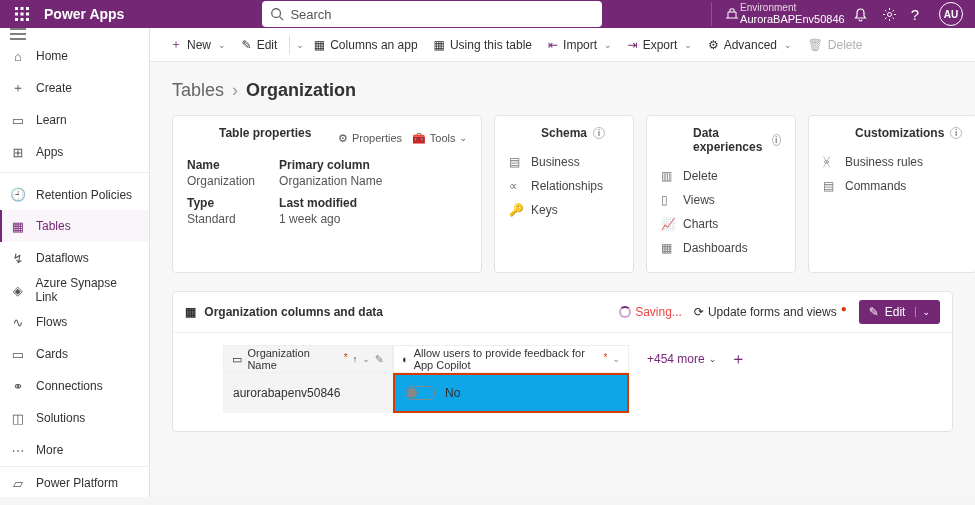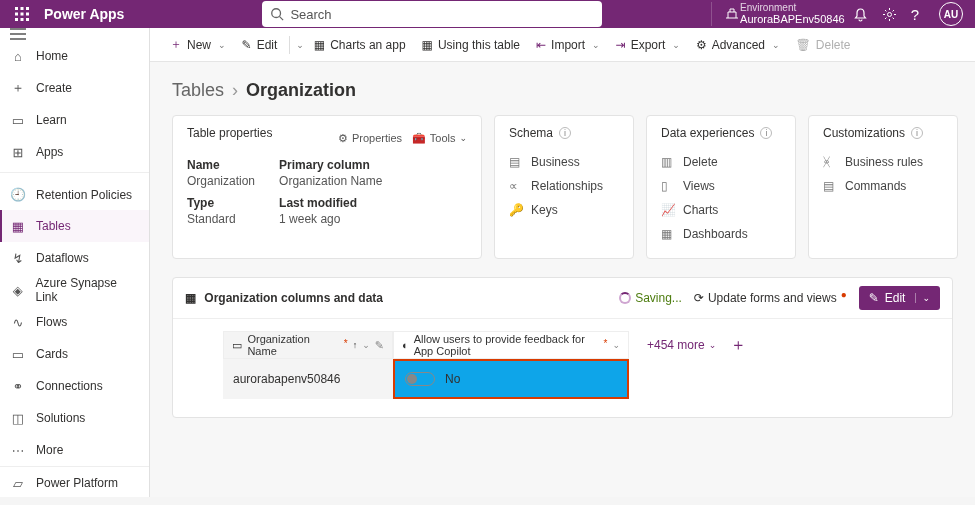--- a/index.html
+++ b/index.html
@@ -41,41 +41,41 @@
   .main { flex:1; display:flex; flex-direction:column; overflow:auto; background:#f7f7f7;}
   .content { padding: 18px 22px; flex:1; overflow:auto;}
 
   .crumb { font-size:18px; margin-bottom:14px; display:flex; align-items:center; gap:8px;}
   .crumb .parent { color:#666; font-weight:400; }
   .crumb .sep { color:#999; }
   .crumb .cur { font-weight:600; }
 
   .cards { display:flex; gap:12px; }
   .card { background:#fff; border:1px solid #e3e3e3; border-radius:4px; padding:10px 14px 12px; font-size:12px; }
-  .card h4 { font-size:12px; font-weight:400; display:flex; align-items:center; gap:6px; margin-bottom:10px;}
+  .card h4 { font-size:12px; font-weight:700; display:flex; align-items:center; gap:6px; margin-bottom:10px;margin-left:32px;}
   .card h4 .info { color:#888; font-size:11px; border:1px solid #bbb; border-radius:50%; width:12px; height:12px; display:inline-flex; align-items:center; justify-content:center; font-size:9px;}
   .card1 { flex: 0 0 310px; }
   .card1 .head { display:flex; align-items:center; justify-content:space-between;}
   .card1 .head .actions { display:flex; gap:10px; font-size:11px; color:#555;}
   .card1 .head .actions span { display:flex; align-items:center; gap:4px; cursor:pointer;}
   .props { display:flex; gap:24px; }
   .pcol .k { font-weight:600; margin-top:8px;}
   .pcol .v { color:#555; margin-top:2px;}
   .card2 { flex:0 0 140px;}
   .card3 { flex:0 0 150px;}
   .card4 { flex:0 0 150px;}
   .linklist { list-style:none; }
   .linklist li { display:flex; align-items:center; gap:8px; padding:5px 0; color:#444; cursor:pointer;}
   .linklist .ic { width:14px; color:#777; display:inline-flex;}
 
   .section2 { margin-top:18px; background:#fff; border:1px solid #e3e3e3; border-radius:4px; }
   .s2head { display:flex; align-items:center; padding:8px 12px; gap:10px; border-bottom:1px solid #eee;}
   .s2head .title { font-weight:600; display:flex; align-items:center; gap:8px; font-size:12px;}
   .s2head .right { margin-left:auto; display:flex; align-items:center; gap:12px; font-size:12px;}
-  .saving { display:flex; align-items:center; gap:4px; color:#4d7c0f;}
+  .saving { display:flex; align-items:center; gap:4px; color:#ef4444;}
   .spinner { width:12px; height:12px; border:2px solid #cfa6d1; border-top-color:#742774; border-radius:50%; }
   .update { display:flex; align-items:center; gap:4px; color:#323130; cursor:pointer;}
   .reddot { color:#d83b01; position:relative; top:-4px; font-size:10px;}
   .editbtn { background:#742774; color:#fff; border-radius:3px; padding:5px 10px; display:flex; align-items:center; gap:6px; cursor:pointer;}
   .editbtn .split { border-left:1px solid rgba(255,255,255,.4); padding-left:6px; margin-left:4px; font-size:9px;}
 
   .grid { padding:12px 12px 18px 50px; }
   .ghead, .grow { display:flex; align-items:center; }
   .gcol1 { width:170px; }
   .gcol2 { width:236px; }
@@ -229,21 +229,21 @@
           <span class="caret">⌄</span>
         </div>
       <div class="cmd">
           <span>✎</span>
           <span>Edit</span>
         </div>
       <div class="vbar"></div>
         <span class="caret" style="font-size:9px;color:#777">⌄</span>
       <div class="cmd">
           <span>▦</span>
-          <span>Charts an app</span>
+          <span>Columns an app</span>
         </div>
       <div class="cmd">
           <span>▦</span>
           <span>Using this table</span>
         </div>
       <div class="cmd">
           <span style="color:#742774">⇤</span>
           <span>Import</span>
           <span class="caret">⌄</span>
         </div>

